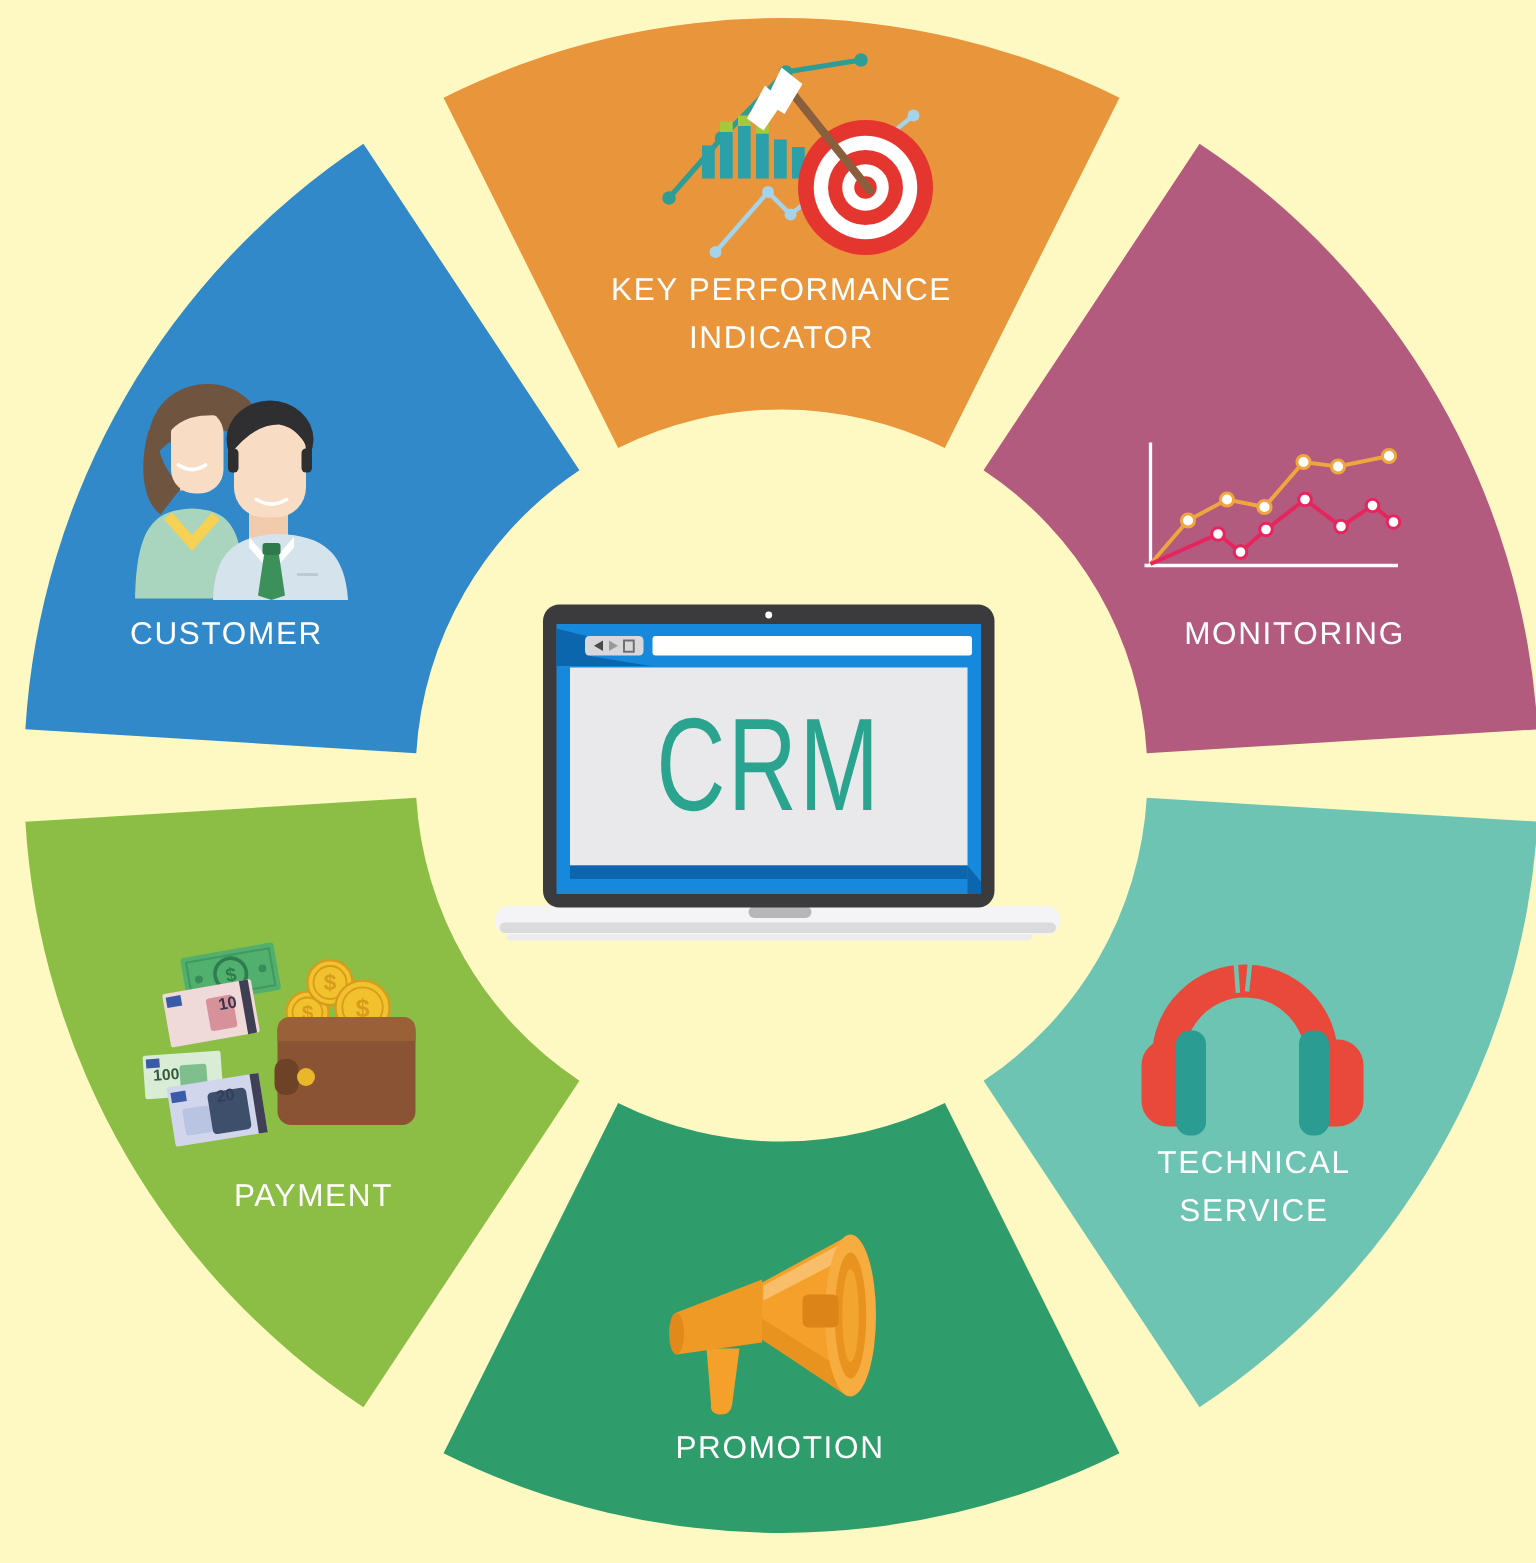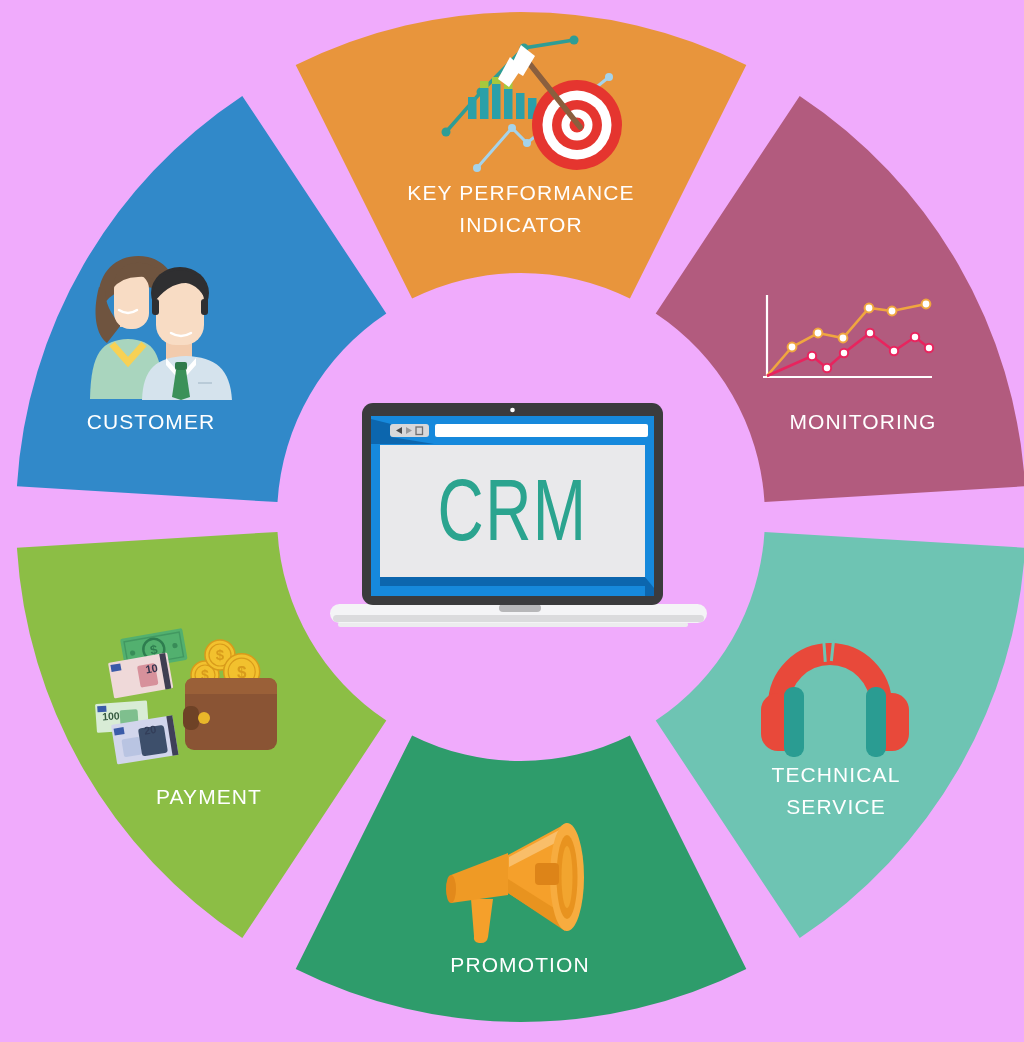--- a/index.html
+++ b/index.html
@@ -1,16 +1,16 @@
 <!DOCTYPE html>
 <html><head>
 <meta charset="utf-8">
 <style>
   html,body{margin:0;padding:0;background:#ffffff;}
-  .stage{position:relative;width:1024px;height:1042px;overflow:hidden;background:#f0abfc;
+  .stage{position:relative;width:1024px;height:1042px;overflow:hidden;background:#fef9c3;
          font-family:"Liberation Sans",sans-serif;}
   svg{display:block;}
   .seg-label{font-family:"Liberation Sans",sans-serif;font-size:21px;font-weight:400;
              letter-spacing:1.1px;fill:#ffffff;text-anchor:middle;}
   .crm-title{font-family:"Liberation Sans",sans-serif;font-size:88px;font-weight:400;
              letter-spacing:2px;text-anchor:middle;}
   .note-num{font-family:"Liberation Sans",sans-serif;font-weight:700;text-anchor:middle;}
   .coin-sym{font-family:"Liberation Sans",sans-serif;font-weight:700;fill:#D89B1B;text-anchor:middle;}
   .bill-sym{font-family:"Liberation Sans",sans-serif;font-weight:700;fill:#2E7D4F;text-anchor:middle;}
 </style>

